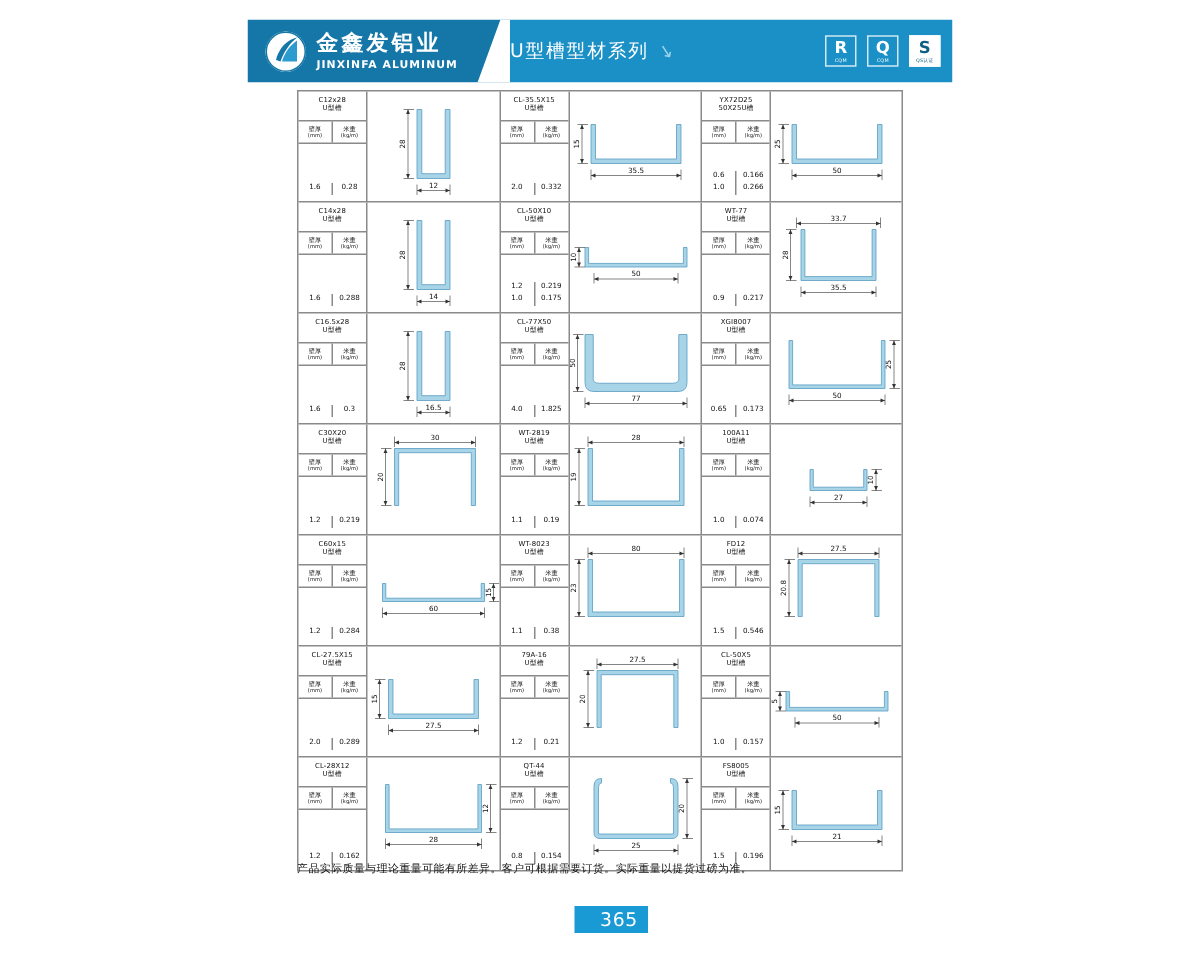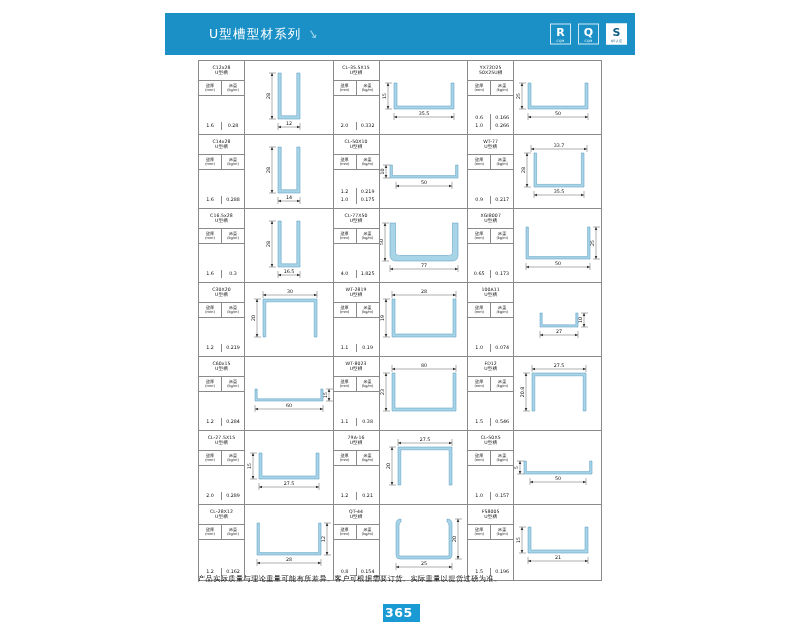--- a/index.html
+++ b/index.html
@@ -65,21 +65,20 @@
     letter-spacing: 0.7px;
     margin-top: 2.5px;
     white-space: nowrap;
   }
   .banner-right {
     position: relative;
     flex: 1;
     background: #1a90c6;
     display: flex;
     align-items: center;
-    padding-left: 44px;
   }
   .banner-title {
     color: #ffffff;
     font-size: 12.5px;
     letter-spacing: 1.2px;
     white-space: nowrap;
   }
   .banner-arrow {
     color: #9fd4ec;
     font-size: 12px;
@@ -210,31 +209,44 @@
     color: #111;
     letter-spacing: 0.4px;
     white-space: nowrap;
   }
   .pagebox {
     position: absolute;
     left: 383px; top: 604px;
     background: #1a9ad4;
     color: #ffffff;
     font-size: 12.5px;
-    font-weight: bold;
-    padding: 1px 7px 2px 2px;
+    font-weight: normal;
+    padding: 1px 7px 2px 17px;
     letter-spacing: 0.5px;
   }
 </style>
 </head>
 <body>
 
 <div id="page">
 
   <div class="banner">
+    <div class="banner-left">
+      <div class="logo-mark">
+        <svg width="27" height="27" viewBox="0 0 27 27">
+          <circle cx="13.5" cy="13.5" r="13" fill="#fff" stroke="#1577a8" stroke-width="1"></circle>
+          <path d="M7 19 C10 8, 17 5, 21 4 C16 8, 12 14, 10 20 Z" fill="#1577a8"></path>
+          <path d="M11 20 C13 13, 17 9, 21 6 L21 20 Z" fill="#2b9bd0"></path>
+        </svg>
+      </div>
+      <div class="logo-text">
+        <span class="logo-cn">金鑫发铝业</span>
+        <span class="logo-en">JINXINFA ALUMINUM</span>
+      </div>
+    </div>
     <div class="banner-right">
       <span class="banner-title">U型槽型材系列</span>
       <span class="banner-arrow">↘</span>
       <div class="certs">
         <div class="cert">
           <span class="glyph">R</span>
           <span class="sub">CQM</span>
         </div>
         <div class="cert">
           <span class="glyph">Q</span>

